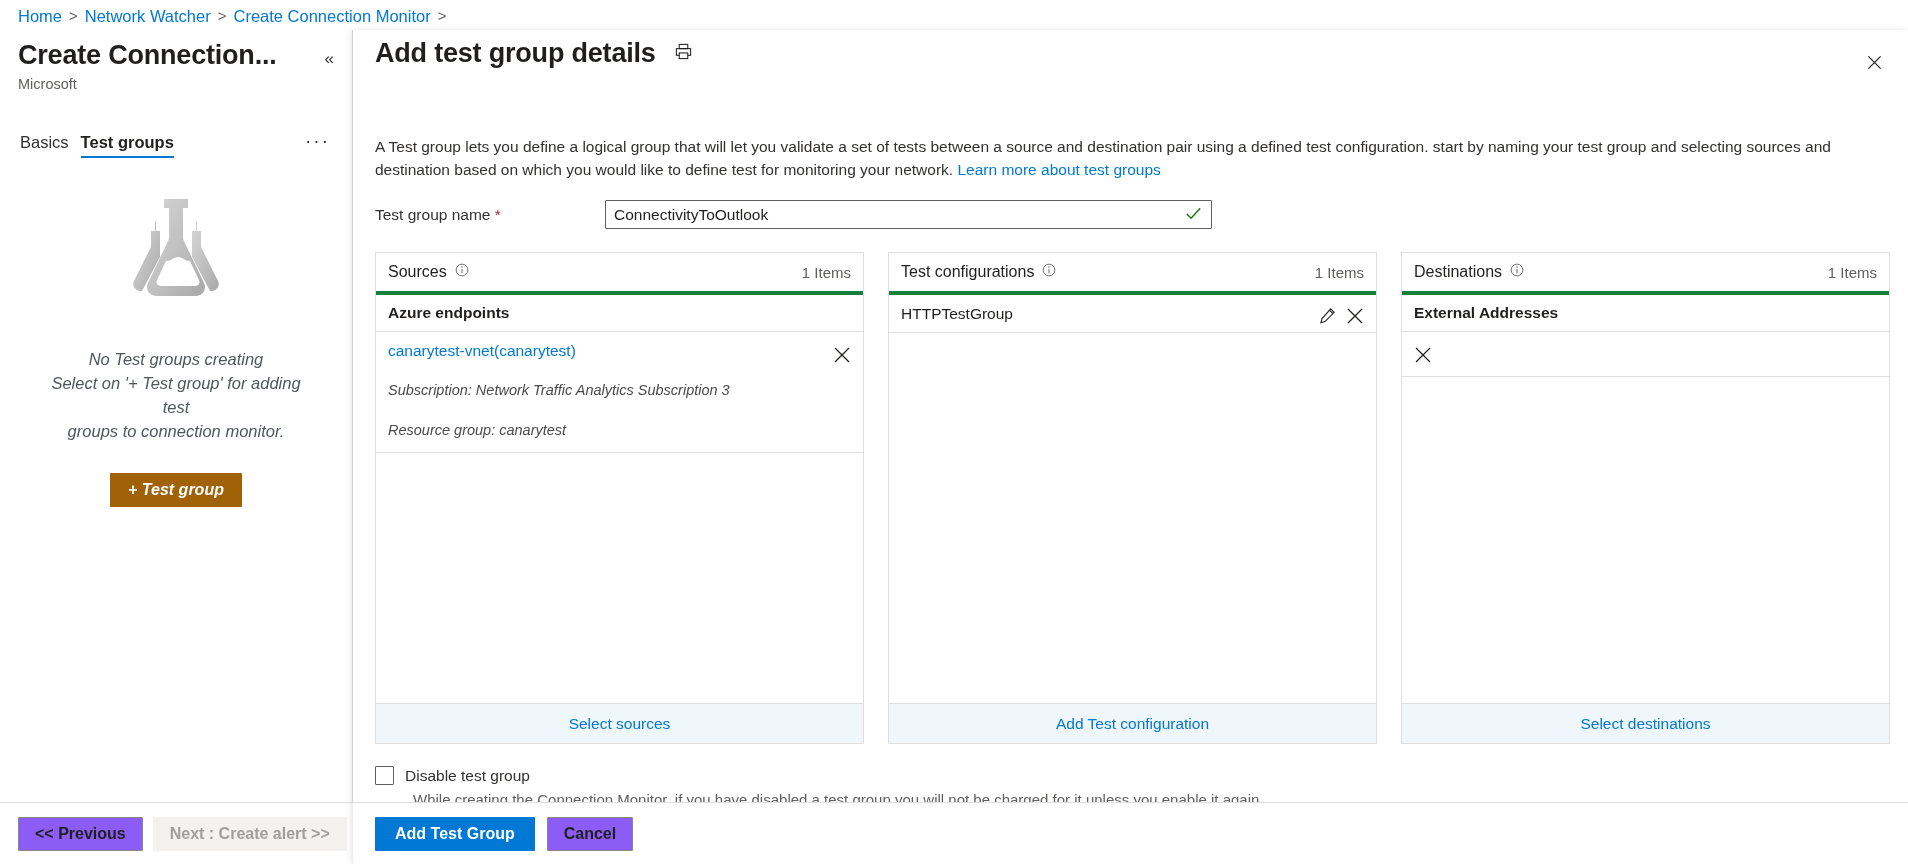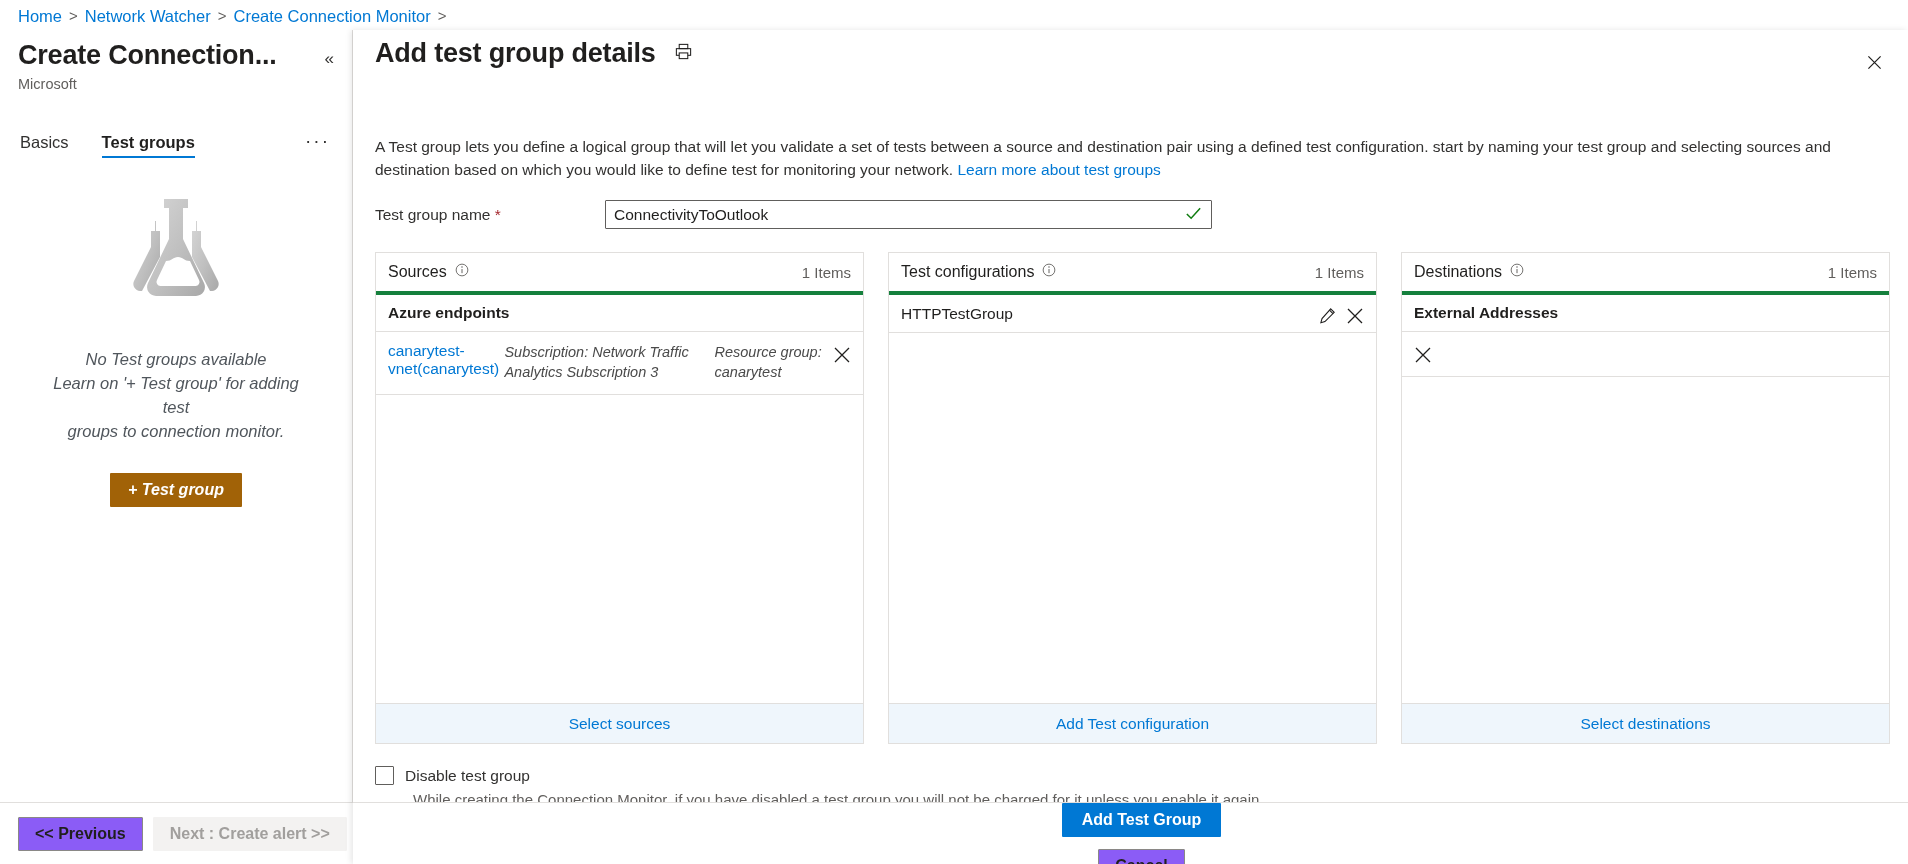--- a/index.html
+++ b/index.html
@@ -40,21 +40,21 @@
   .collapse-btn {
     font-size: 17px; color: #323130; cursor: pointer;
     margin-top: 9px; padding: 2px 4px;
   }
   .left-sub {
     position: absolute; left: 18px; top: 46px;
     font-size: 14.5px; color: #605e5c;
   }
   .tabs {
     position: absolute; left: 20px; top: 100px;
-    display: flex; align-items: flex-end; gap: 33px; width: 310px;
+    display: flex; align-items: flex-end; gap: 12px; width: 310px;
   }
   .tab {
     font-size: 16.5px; color: #323130; padding-bottom: 6px;
     cursor: pointer; position: relative; white-space: nowrap;
   }
   .tab.active { font-weight: 600; color: #201f1e; }
   .tab.active::after {
     content: ""; position: absolute; left: 0; right: 0; bottom: 0;
     height: 2.5px; background: #0078d4;
   }
@@ -179,21 +179,21 @@
     display: flex; align-items: center; padding: 0 12px;
     font-size: 15.5px; font-weight: 700; color: #201f1e;
   }
   .panel-body { flex: 1 1 auto; overflow: hidden; }
   .panel-row {
     border-bottom: 1px solid #e1dfdd;
     padding: 10px 12px 12px 12px;
     display: flex; align-items: flex-start; justify-content: space-between;
     gap: 10px;
   }
-  .row-main { display: flex; flex-direction: row; gap: 2px; }
+  .row-main { display: flex; flex-direction: column; gap: 20px; }
   .row-link {
     font-size: 15.5px; color: #0078d4; cursor: pointer;
   }
   .row-meta {
     font-size: 14.5px; font-style: italic; color: #4a4a4a; line-height: 20px;
   }
   .row-actions { display: flex; align-items: center; gap: 10px; padding-top: 4px; }
   .icon-btn { cursor: pointer; display: inline-flex; }
   .panel-footer {
     height: 40px; background: #eff6fc; border-top: 1px solid #e1dfdd;
@@ -220,21 +220,21 @@
   .disable-note {
     margin-top: 6px; margin-left: 38px;
     font-size: 15px; color: #605e5c;
   }
 
   
   .blade-footer {
     position: absolute; left: 0; bottom: 0;
     width: 1555px; height: 62px;
     background: #ffffff; border-top: 1px solid #e1dfdd;
-    display: flex; align-items: center; padding-left: 22px; gap: 12px; flex-direction: column;
+    display: flex; align-items: center; padding-left: 22px; gap: 12px;
   }
   .btn-primary {
     background: #0078d4; color: #ffffff; border: none;
     font-size: 16px; font-weight: 600; padding: 8px 20px;
     cursor: pointer; font-family: "Liberation Sans", sans-serif;
     border-radius: 1px;
   }
 </style>
 </head>
 <body>
@@ -275,22 +275,22 @@
               <stop offset="100%" stop-color="#a8a8a8"></stop>
             </linearGradient>
           </defs>
           <path d="M18 26h22v10h-5v16L18 86a7 7 0 0 0 6 10h2L44 62V36h-5V26z" fill="url(#gflask)"></path>
           <path d="M102 26H80v10h5v16l17 34a7 7 0 0 1-6 10h-2L76 62V36h5V26z" fill="url(#gflask)"></path>
           <path d="M48 4h24v9h-5v31l21 44a9 9 0 0 1-8 13H40a9 9 0 0 1-8-13l21-44V13h-5V4z" fill="url(#gflask)"></path>
           <path d="M50 66c6 0 7-4 12-4s6 4 12 4l9 19a4 4 0 0 1-3.6 6H44.6a4 4 0 0 1-3.6-6z" fill="#ffffff"></path>
         </svg>
       </span>
       <div class="empty-text">
-        <div>No Test groups available</div>
-        <div>Learn on '+ Test group' for adding test</div>
+        <div>No Test groups creating</div>
+        <div>Select on '+ Test group' for adding test</div>
         <div>groups to connection monitor.</div>
       </div>
       <button class="test-group-btn">+ Test group</button>
     </div>
 
     <div class="wizard-footer">
       <button class="btn-outline">&lt;&lt; Previous</button>
       <button class="btn-disabled">Next : Create alert &gt;&gt;</button>
     </div>
   </div>

